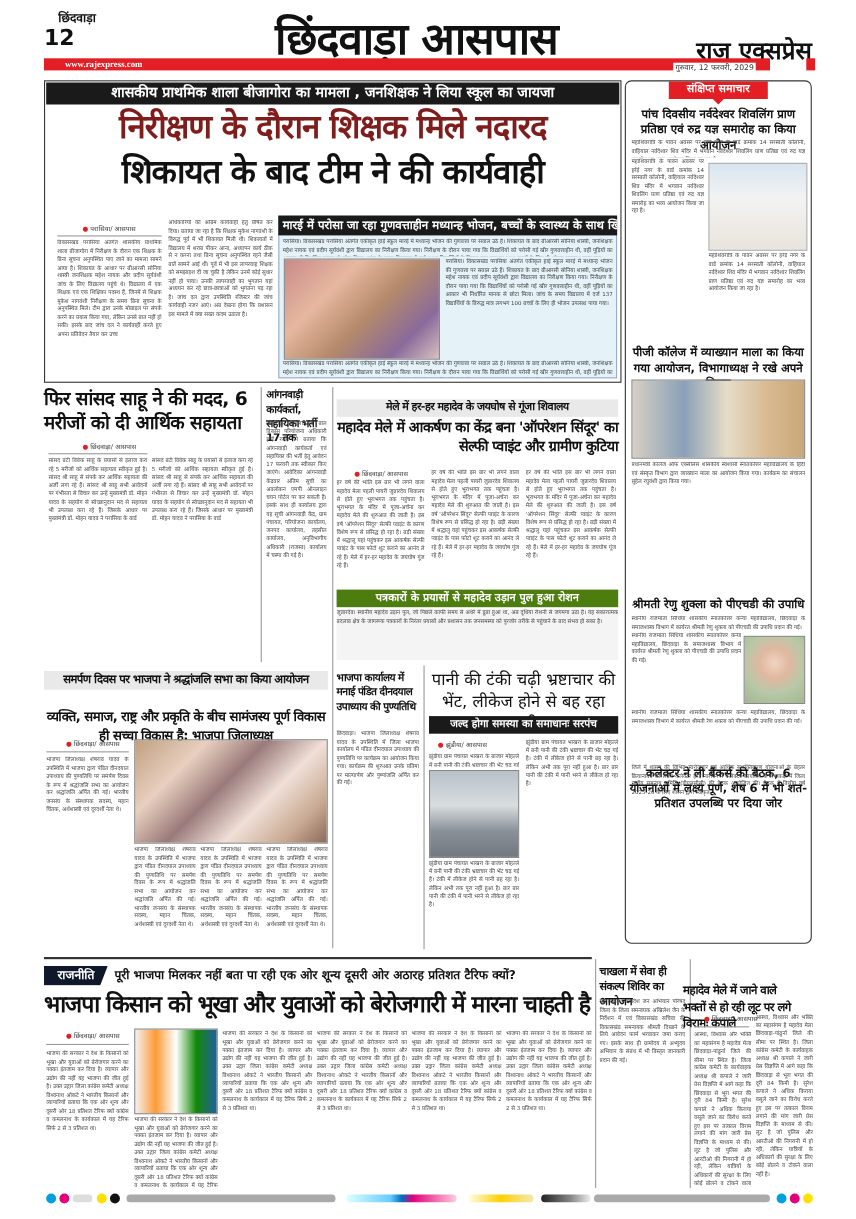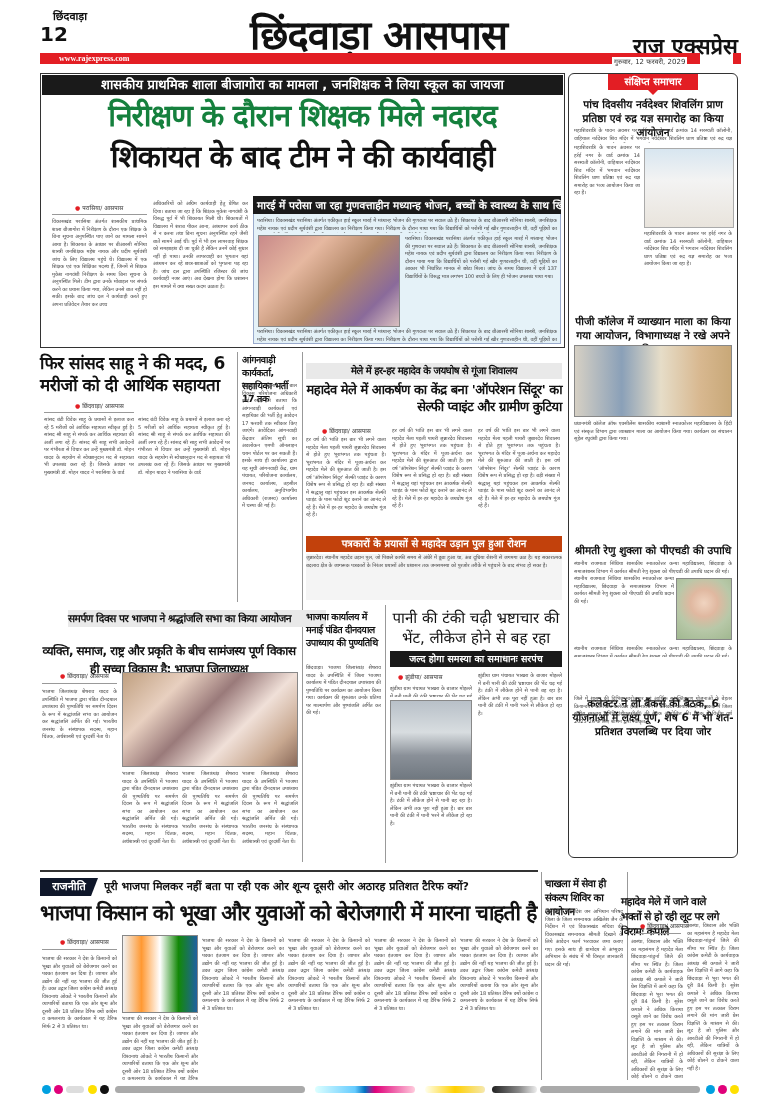--- a/index.html
+++ b/index.html
@@ -10,38 +10,38 @@
   .masthead-page { left: 40px; top: 22px; font-size: 20px; font-weight: bold; }
   .masthead-title { left: 250px; top: 6px; font-size: 40px; font-weight: bold; letter-spacing: -1px; font-family: "DejaVu Sans", sans-serif; }
   .masthead-brand { right: 40px; top: 30px; font-size: 22px; font-weight: bold; }
   .redbar { left: 40px; top: 53px; width: 660px; height: 11px; background: #e31e24; }
   .redbar span { color: #fff; font-size: 8px; font-family: "Liberation Serif", serif; font-weight: bold; padding-left: 19px; line-height: 11px; display: block; }
   .date { left: 612px; top: 57px; font-size: 7px; color: #333; }
   .redsquare { left: 733px; top: 53px; width: 8px; height: 11px; background: #e31e24; }
 
   .box1 { left: 40px; top: 73px; width: 525px; height: 275px; border: 1.5px solid #333; }
   .kicker1 { left: 42px; top: 75px; width: 521px; height: 20px; background: #1a1a1a; color: #fff; font-size: 13px; font-weight: bold; text-align: center; line-height: 20px; }
-  .head1-red { left: 42px; top: 96px; width: 521px; font-size: 30px; font-weight: bold; color: #15803d; text-align: center; line-height: 40px; letter-spacing: -1px; }
+  .head1-red { left: 42px; top: 96px; width: 521px; font-size: 30px; font-weight: bold; color: #7f1d1d; text-align: center; line-height: 40px; letter-spacing: -1px; }
   .head1-blk { left: 42px; top: 137px; width: 521px; font-size: 30px; font-weight: bold; color: #111; text-align: center; line-height: 40px; letter-spacing: -1px; }
   .byline { font-size: 6px; color: #333; }
   .byline::before { content: "● "; color: #e31e24; }
   .col { font-size: 5px; line-height: 7.5px; color: #444; text-align: justify; overflow: hidden; }
 
   .subbox { left: 253px; top: 196px; width: 308px; height: 148px; background: #e5f2f8; border: 1px solid #9ac; }
   .subkicker { left: 253px; top: 196px; width: 308px; height: 18px; background: #1a1a1a; color: #fff; font-size: 10.5px; font-weight: bold; line-height: 18px; padding-left: 4px; white-space: nowrap; overflow: hidden; }
   .photo { background: linear-gradient(135deg, #c98a8a 0%, #e6b8a0 30%, #b58a6a 55%, #8a6a9a 80%, #d9c0c0 100%); border: 1px solid #888; }
 
   .sidebar { left: 568px; top: 73px; width: 170px; height: 785px; border: 1px solid #333; border-radius: 6px; }
   .sidebar-tag { left: 608px; top: 74px; width: 90px; height: 16px; background: #e31e24; color: #fff; font-size: 10px; font-weight: bold; text-align: center; line-height: 16px; }
   .sidebar-tag::after { content: ""; position: absolute; left: 40px; bottom: -5px; border-left: 5px solid transparent; border-right: 5px solid transparent; border-top: 5px solid #e31e24; }
   .shead { left: 572px; width: 162px; font-size: 10.5px; font-weight: bold; text-align: center; line-height: 14px; }
 
   .h2 { font-weight: bold; letter-spacing: -0.5px; }
   .greyband { background: #e9e9e9; }
-  .redband { background: #c2410c; color: #fff; font-weight: bold; text-align: center; }
+  .redband { background: #4d7c0f; color: #fff; font-weight: bold; text-align: center; }
   .vline { background: #999; width: 1px; }
   .hline { background: #333; height: 1.5px; }
   .thin { background: #999; height: 1px; }
 
   .tag-raj { left: 40px; top: 878px; width: 58px; height: 18px; background: #0f172a; color: #fff; font-size: 11px; font-weight: bold; line-height: 18px; text-align: center; clip-path: polygon(0 0, 100% 0, 88% 100%, 0 100%); }
 
   .regmarks { left: 40px; top: 1084px; width: 700px; height: 12px; }
   .dot { position: absolute; width: 9px; height: 9px; border-radius: 50%; top: 1px; }
   .bar { position: absolute; height: 7px; top: 2px; border-radius: 4px; background: #aaa; }
 </style>
@@ -110,21 +110,21 @@
 <div class="abs vline" style="left:302px;top:352px;height:510px;"></div>
 <div class="abs greyband h2" style="left:306px;top:363px;width:256px;height:16px;font-size:10px;line-height:16px;text-align:center;">मेले में हर-हर महादेव के जयघोष से गूंजा शिवालय</div>
 <div class="abs h2" style="left:306px;top:381px;width:256px;font-size:13px;line-height:17px;text-align:right;">महादेव मेले में आकर्षण का केंद्र बना 'ऑपरेशन सिंदूर' का सेल्फी प्वाइंट और ग्रामीण कुटिया</div>
 <div class="abs byline" style="left:322px;top:427px;">छिंदवाड़ा/ आसपास</div>
 <div class="abs col" style="left:306px;top:436px;width:80px;height:98px;">हर वर्ष की भांति इस बार भी लगने वाला महादेव मेला पहली पायरी जुन्नारदेव शिवालय से होते हुए भूराभगत तक पहुंचता है। भूराभगत के मंदिर में पूजा-अर्चना कर महादेव मेले की शुरुआत की जाती है। इस वर्ष 'ऑपरेशन सिंदूर' सेल्फी प्वाइंट के कारण विशेष रूप से प्रसिद्ध हो रहा है। बड़ी संख्या में श्रद्धालु यहां पहुंचकर इस आकर्षक सेल्फी प्वाइंट के पास फोटो शूट कराने का आनंद ले रहे हैं। मेले में हर-हर महादेव के जयघोष गूंज रहे हैं।</div>
 <div class="abs col" style="left:392px;top:427px;width:80px;height:107px;">हर वर्ष की भांति इस बार भी लगने वाला महादेव मेला पहली पायरी जुन्नारदेव शिवालय से होते हुए भूराभगत तक पहुंचता है। भूराभगत के मंदिर में पूजा-अर्चना कर महादेव मेले की शुरुआत की जाती है। इस वर्ष 'ऑपरेशन सिंदूर' सेल्फी प्वाइंट के कारण विशेष रूप से प्रसिद्ध हो रहा है। बड़ी संख्या में श्रद्धालु यहां पहुंचकर इस आकर्षक सेल्फी प्वाइंट के पास फोटो शूट कराने का आनंद ले रहे हैं। मेले में हर-हर महादेव के जयघोष गूंज रहे हैं।</div>
 <div class="abs col" style="left:478px;top:427px;width:82px;height:107px;">हर वर्ष की भांति इस बार भी लगने वाला महादेव मेला पहली पायरी जुन्नारदेव शिवालय से होते हुए भूराभगत तक पहुंचता है। भूराभगत के मंदिर में पूजा-अर्चना कर महादेव मेले की शुरुआत की जाती है। इस वर्ष 'ऑपरेशन सिंदूर' सेल्फी प्वाइंट के कारण विशेष रूप से प्रसिद्ध हो रहा है। बड़ी संख्या में श्रद्धालु यहां पहुंचकर इस आकर्षक सेल्फी प्वाइंट के पास फोटो शूट कराने का आनंद ले रहे हैं। मेले में हर-हर महादेव के जयघोष गूंज रहे हैं।</div>
 <div class="abs redband" style="left:306px;top:536px;width:256px;height:16px;font-size:10px;line-height:16px;">पत्रकारों के प्रयासों से महादेव उड़ान पुल हुआ रोशन</div>
 <div class="abs col" style="left:306px;top:554px;width:256px;height:46px;background:#f4f4f4;">जुन्नारदेव। स्थानीय महादेव उड़ान पुल, जो पिछले काफी समय से अंधेरे में डूबा हुआ था, अब दूधिया रोशनी से जगमगा उठा है। यह सकारात्मक बदलाव क्षेत्र के जागरूक पत्रकारों के निरंतर प्रयासों और प्रशासन तक जनसमस्या को पुरजोर तरीके से पहुंचाने के बाद संभव हो सका है।</div>
 
-<div class="abs greyband h2" style="left:40px;top:610px;width:258px;height:17px;font-size:10.5px;line-height:17px;margin-left:28px;">समर्पण दिवस पर भाजपा ने श्रद्धांजलि सभा का किया आयोजन</div>
+<div class="abs greyband h2" style="left:40px;top:610px;width:258px;height:17px;font-size:10.5px;line-height:17px;text-align:center;">समर्पण दिवस पर भाजपा ने श्रद्धांजलि सभा का किया आयोजन</div>
 <div class="abs h2" style="left:40px;top:628px;width:258px;font-size:12px;line-height:18px;text-align:center;margin-top:14px;">व्यक्ति, समाज, राष्ट्र और प्रकृति के बीच सामंजस्य पूर्ण विकास ही सच्चा विकास है: भाजपा जिलाध्यक्ष</div>
 <div class="abs byline" style="left:60px;top:672px;">छिंदवाड़ा/ आसपास</div>
 <div class="abs thin" style="left:42px;top:683px;width:75px;"></div>
 <div class="abs col" style="left:42px;top:688px;width:75px;height:172px;">भाजपा जिलाध्यक्ष शेषराव यादव के उपस्थिति में भाजपा द्वारा पंडित दीनदयाल उपाध्याय की पुण्यतिथि पर समर्पण दिवस के रूप में श्रद्धांजलि सभा का आयोजन कर श्रद्धांजलि अर्पित की गई। भारतीय जनसंघ के संस्थापक सदस्य, महान चिंतक, अर्थशास्त्री एवं दूरदर्शी नेता थे।</div>
 <div class="abs" style="left:122px;top:672px;width:176px;height:95px;background:linear-gradient(135deg,#c0a080 0%,#e8d0c0 25%,#9a7a7a 45%,#f0e0d8 65%,#c8a890 85%,#8a6a5a 100%);border:1px solid #888;"></div>
 <div class="abs col" style="left:122px;top:770px;width:56px;height:90px;">भाजपा जिलाध्यक्ष शेषराव यादव के उपस्थिति में भाजपा द्वारा पंडित दीनदयाल उपाध्याय की पुण्यतिथि पर समर्पण दिवस के रूप में श्रद्धांजलि सभा का आयोजन कर श्रद्धांजलि अर्पित की गई। भारतीय जनसंघ के संस्थापक सदस्य, महान चिंतक, अर्थशास्त्री एवं दूरदर्शी नेता थे।</div>
 <div class="abs col" style="left:182px;top:770px;width:56px;height:90px;">भाजपा जिलाध्यक्ष शेषराव यादव के उपस्थिति में भाजपा द्वारा पंडित दीनदयाल उपाध्याय की पुण्यतिथि पर समर्पण दिवस के रूप में श्रद्धांजलि सभा का आयोजन कर श्रद्धांजलि अर्पित की गई। भारतीय जनसंघ के संस्थापक सदस्य, महान चिंतक, अर्थशास्त्री एवं दूरदर्शी नेता थे।</div>
 <div class="abs col" style="left:242px;top:770px;width:56px;height:90px;">भाजपा जिलाध्यक्ष शेषराव यादव के उपस्थिति में भाजपा द्वारा पंडित दीनदयाल उपाध्याय की पुण्यतिथि पर समर्पण दिवस के रूप में श्रद्धांजलि सभा का आयोजन कर श्रद्धांजलि अर्पित की गई। भारतीय जनसंघ के संस्थापक सदस्य, महान चिंतक, अर्थशास्त्री एवं दूरदर्शी नेता थे।</div>
 
 <div class="abs h2" style="left:306px;top:610px;width:75px;font-size:9.5px;line-height:13px;">भाजपा कार्यालय में मनाई पंडित दीनदयाल उपाध्याय की पुण्यतिथि</div>

